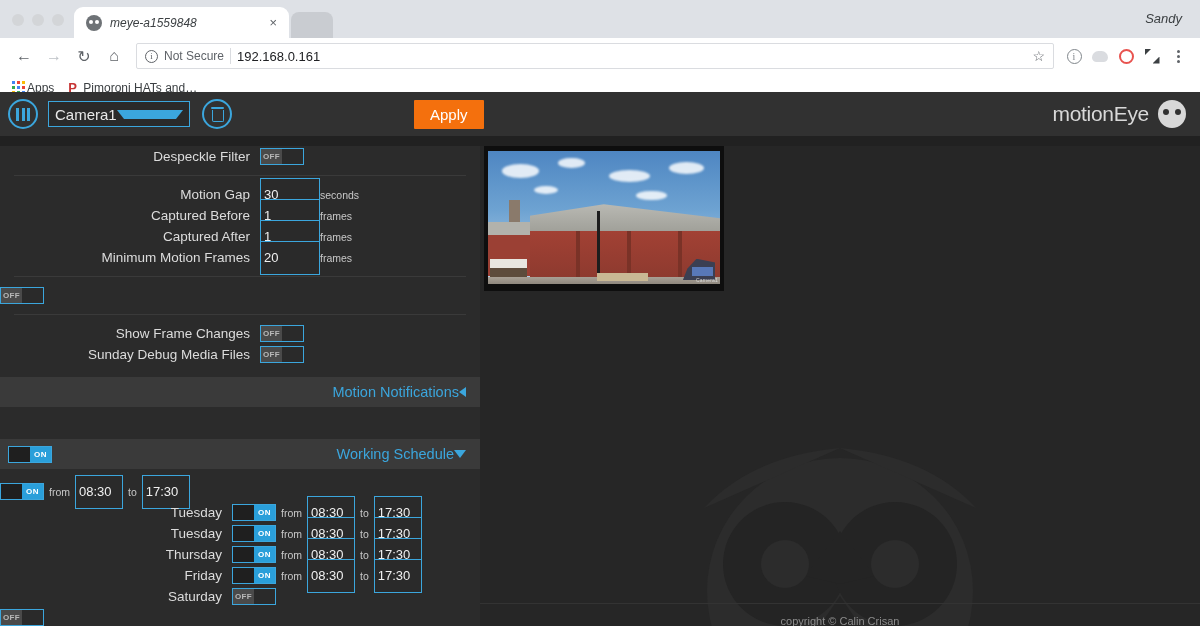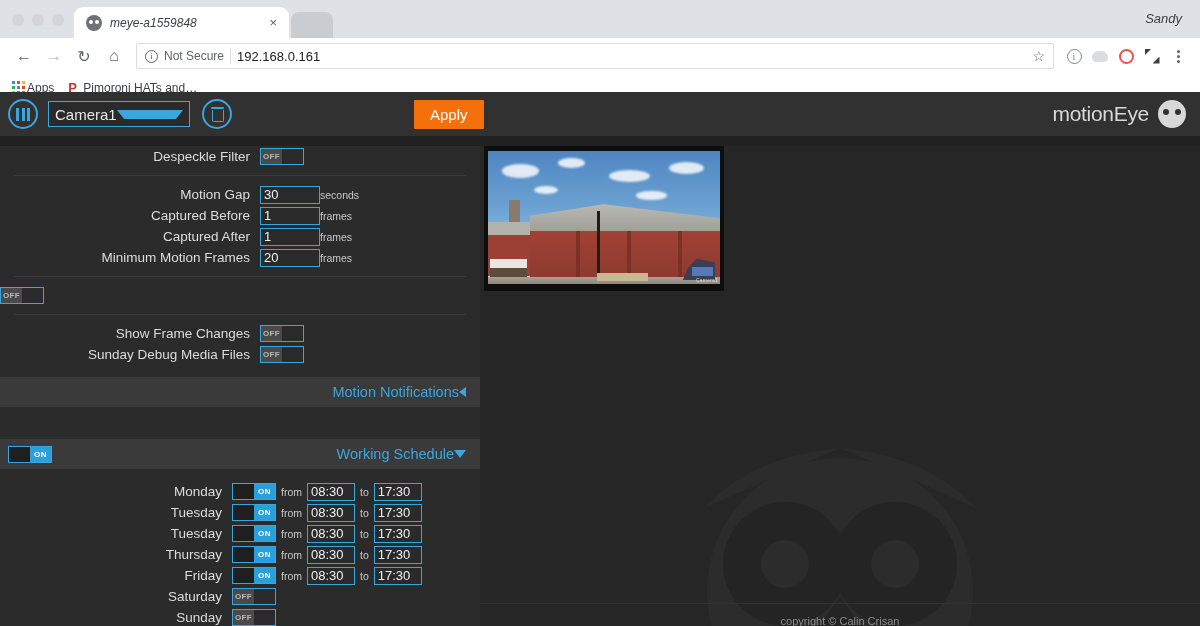--- a/index.html
+++ b/index.html
@@ -169,21 +169,21 @@
   .row .lbl {
     width: 260px; text-align: right; padding-right: 10px;
     font-size: 13.5px; color: #dcdcdc; white-space: nowrap;
   }
   .unit { font-size: 10.5px; color: #c8c8c8; }
 
   .txtin {
     width: 60px; height: 18px; background: #2a2a2a;
     border: 1px solid #3ba6dd; color: #f0f0f0;
     font-size: 13px; font-family: "Liberation Sans", sans-serif;
-    padding: 0 3px; outline: none;
+    padding: 16px 3px; outline: none;
   }
   .txtin.time { width: 48px; text-align: left; }
 
   .toggle {
     width: 44px; height: 17px; border: 1px solid #3ba6dd;
     background: #2a2a2a; display: flex; cursor: pointer; flex: none;
     align-items: stretch; position: relative;
   }
   .toggle .knob { width: 22px; }
   .toggle .txt {
@@ -455,21 +455,20 @@
       </span>
       <span class="sec-title">
         <span>Working Schedule</span>
         <span class="tri-down"></span>
       </span>
     </div>
 
     <div class="spacer12"></div>
 
     <div class="sched-row">
-      <span class="lbl">Monday</span>
       <span class="toggle on">
         <span class="knob"></span>
         <span class="txt">ON</span>
       </span>
       <span class="fromto">from</span>
       <input class="txtin time" value="08:30" style="">
       <span class="fromto">to</span>
       <input class="txtin time" value="17:30" style="">
     </div>
 
@@ -523,21 +522,20 @@
 
     <div class="sched-row">
       <span class="lbl">Saturday</span>
       <span class="toggle off">
         <span class="txt">OFF</span>
         <span class="knob"></span>
       </span>
     </div>
 
     <div class="sched-row">
-      <span class="lbl">Sunday</span>
       <span class="toggle off">
         <span class="txt">OFF</span>
         <span class="knob"></span>
       </span>
     </div>
 
   </div>
 
   <div class="preview">
 

